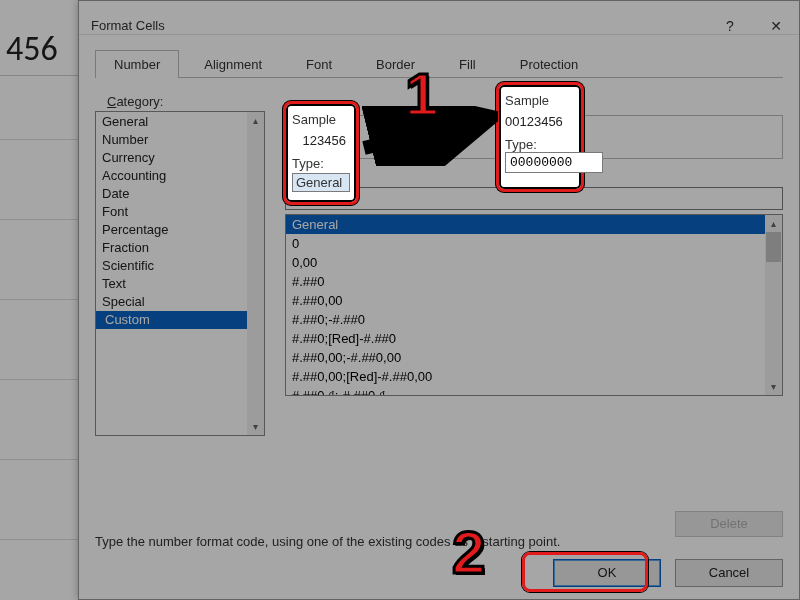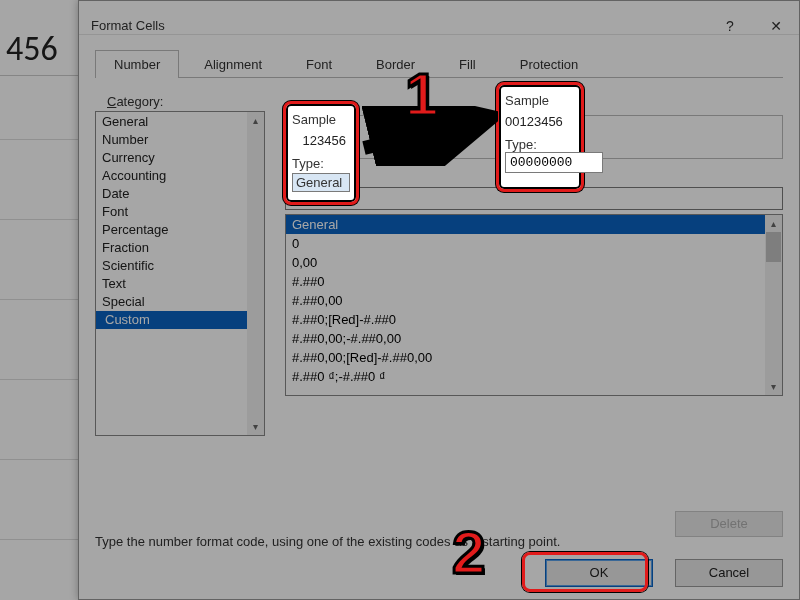--- a/index.html
+++ b/index.html
@@ -214,21 +214,21 @@
     position: absolute;
     left: 16px; right: 24px;
     top: 456px;
     font-size: 13px;
     color: #333;
   }
 
   .footer {
     position: absolute;
     right: 16px; bottom: 12px;
-    display: flex; gap: 22px;
+    display: flex; gap: 14px;
   }
   .btn {
     width: 108px; height: 28px;
     background: #e9e9e9;
     border: 1px solid #9a9a9a;
     text-align: center;
     line-height: 26px;
     font-size: 13px;
     color: #222;
   }
@@ -336,20 +336,21 @@
 
         <div class="type-label"><span class="ul">T</span>ype:</div>
         <input class="type-input" value="General" style="">
 
         <div class="formats">
           <div class="fitem selected">General</div>
           <div class="fitem">0</div>
           <div class="fitem">0,00</div>
           <div class="fitem">#.##0</div>
           <div class="fitem">#.##0,00</div>
+          <div class="fitem">#.##0;-#.##0</div>
           <div class="fitem">#.##0;[Red]-#.##0</div>
           <div class="fitem">#.##0,00;-#.##0,00</div>
           <div class="fitem">#.##0,00;[Red]-#.##0,00</div>
           <div class="fitem">#.##0 ₫;-#.##0 ₫</div>
 
           <div class="scrollbar">
             <div class="arr">▴</div>
             <div class="thumb"></div>
             <div class="track"></div>
             <div class="arr">▾</div>

